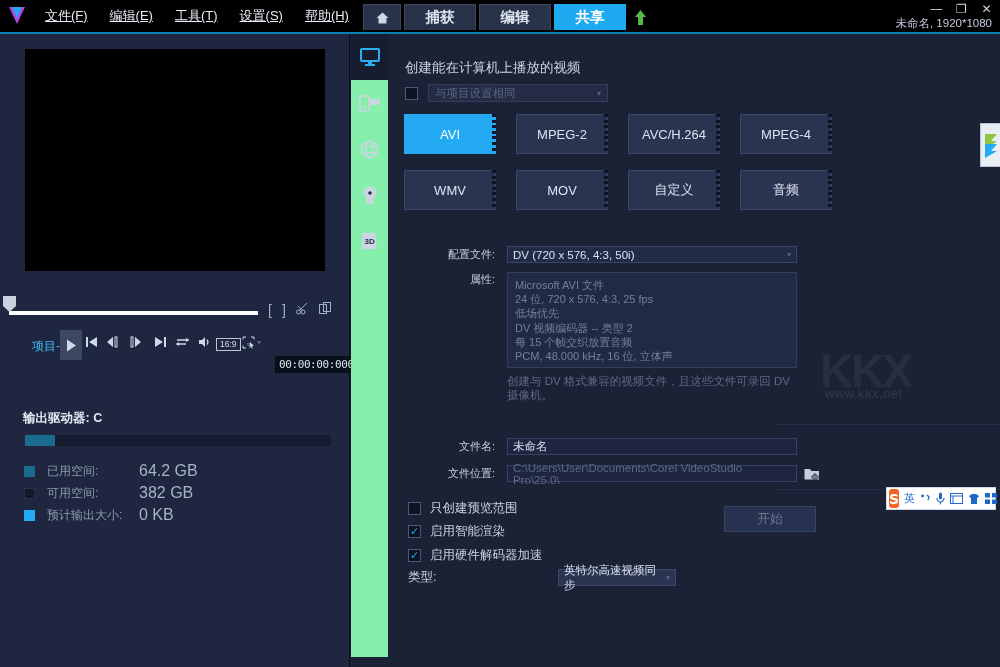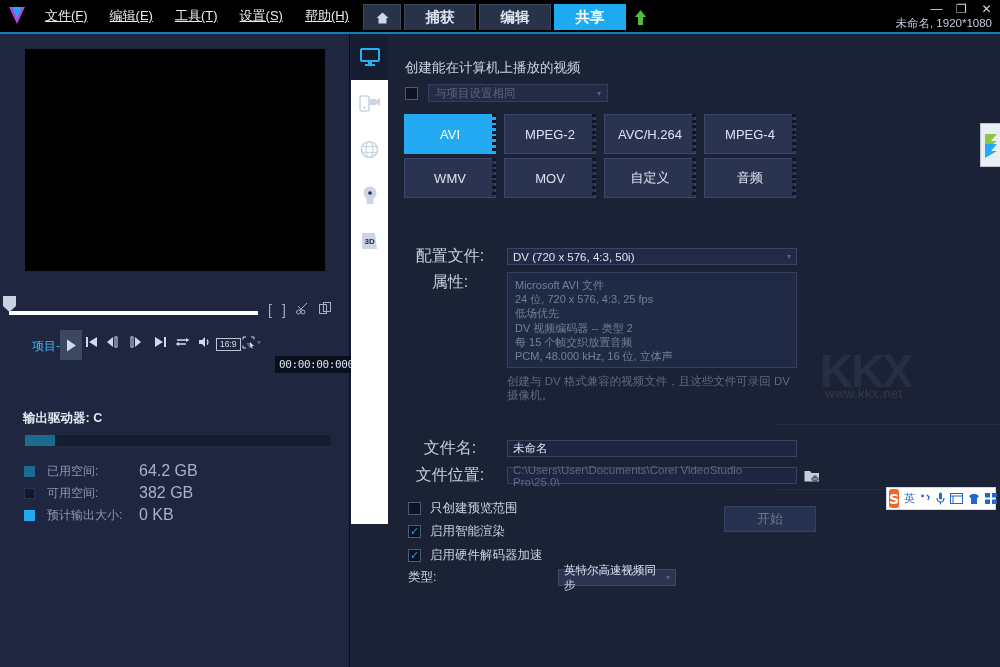--- a/index.html
+++ b/index.html
@@ -102,22 +102,22 @@
   }
   .drive-fill { width: 30px; height: 100%; background: #1b6a8f; }
   .legend { position: absolute; left: 24px; top: 56px; width: 320px; }
   .leg-row { display: flex; align-items: center; height: 22px; }
   .leg-sw { width: 11px; height: 11px; margin-right: 12px; }
   .leg-name { color: #8e99ad; font-size: 12px; width: 92px; }
   .leg-val { color: #a7b2c5; font-size: 16px; }
 
   
   .rail {
-    position: absolute; left: 351px; top: 34px; width: 37px; height: 490px;
-    background: #ffffff;
+    position: absolute; left: 351px; top: 34px; width: 37px; height: 623px;
+    background: #86efac;
   }
   .rail-item {
     width: 37px; height: 46px; display: flex; align-items: center; justify-content: center; cursor: pointer;
   }
   .rail-item.active { background: #161d30; }
 
   
   .main { position: absolute; left: 388px; top: 34px; width: 612px; height: 633px; background: #1b2236; }
   .main-head { position: absolute; left: 17px; top: 25px; color: #c9d3e3; font-size: 13.5px; }
 
@@ -132,21 +132,21 @@
     width: 180px; height: 18px; background: #242c45; border: 1px solid #343e5c;
     color: #59647e; font-size: 11.5px; display: flex; align-items: center;
     padding: 0 6px; justify-content: space-between; cursor: pointer;
   }
   .caret { font-size: 8px; color: #55608a; }
 
   
   .fmt-grid {
     position: absolute; left: 12px; top: 78px;
     display: grid; grid-template-columns: repeat(4, 100px); grid-template-rows: 44px 44px;
-    gap: 0px;
+    gap: 12px;
   }
   .fmt {
     position: relative; height: 44px; width: 100px;
     display: flex; align-items: center; justify-content: center;
     cursor: pointer;
   }
   .fmt .inner {
     position: absolute; left: 4px; right: 4px; top: 2px; bottom: 2px;
     background: #2a3450; border: 1px solid #3b476a;
     display: flex; align-items: center; justify-content: center;
@@ -156,21 +156,21 @@
   
   .fmt .sprock { position: absolute; top: 2px; bottom: 2px; width: 4px; }
   .fmt .sprock.l { left: 4px; }
   .fmt .sprock.r { right: 4px; }
   .fmt .sprock i {
     display: block; width: 4px; height: 3px; background: #0f1526; margin-bottom: 2.6px;
   }
 
   
   .prof-row { position: absolute; left: 17px; top: 212px; width: 580px; display: flex; align-items: center; }
-  .lbl { color: #c4cedd; font-size: 16px; text-align: center; width: 90px; }
+  .lbl { color: #c4cedd; font-size: 11px; text-align: right; width: 90px; }
   .sel-profile {
     margin-left: 12px; width: 290px; height: 17px;
     background: #222b45; border: 1px solid #394565; color: #dbe3f1; font-size: 11.5px;
     display: flex; align-items: center; justify-content: space-between; padding: 0 5px; cursor: pointer;
   }
   .prop-row { position: absolute; left: 17px; top: 238px; display: flex; }
   .prop-box {
     margin-left: 12px; width: 290px; height: 96px;
     background: #212a44; border: 1px solid #333e5c; padding: 5px 7px;
     color: #737f98; font-size: 11px; line-height: 14.2px; overflow: hidden;

